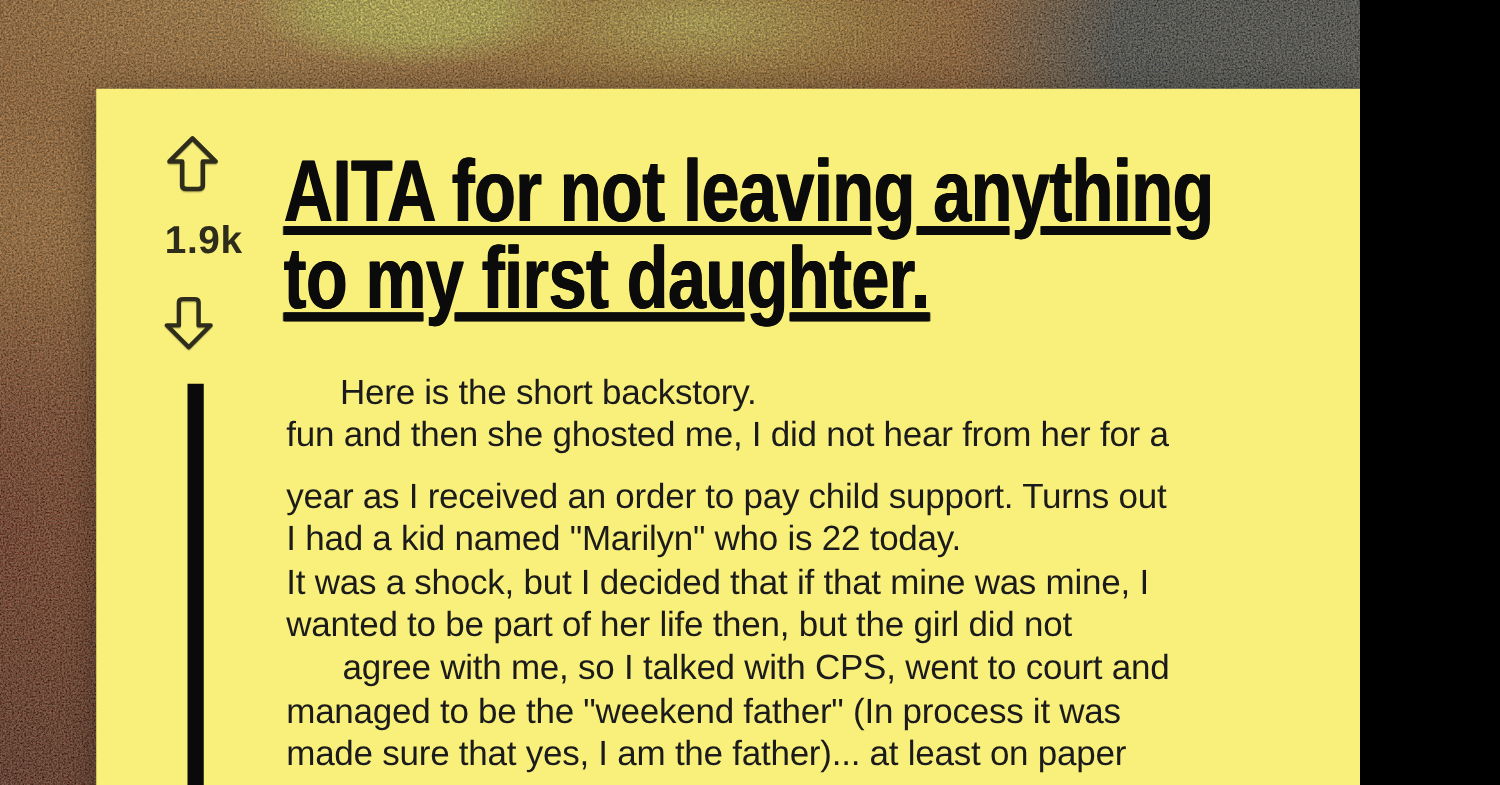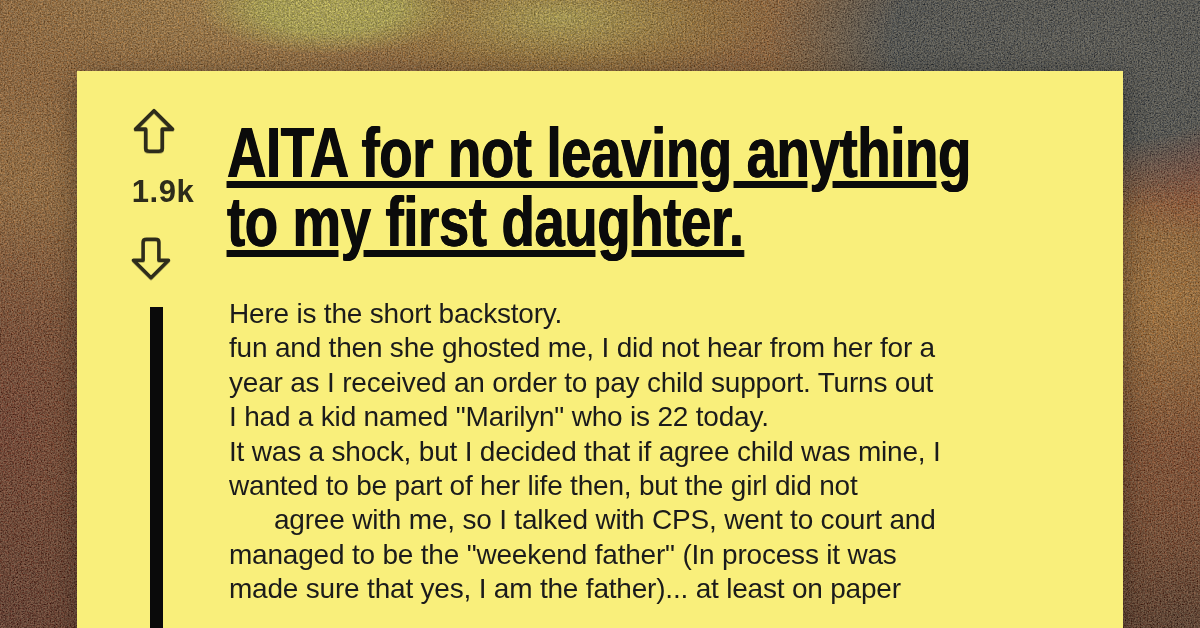--- a/index.html
+++ b/index.html
@@ -5,21 +5,21 @@
   :root{
     --card-bg:#F9EF7B;
     --vote-ink:#2E2C1B;
     --title-ink:#0B0B0B;
     --body-ink:#1B1B1B;
     --quote-bar:#0A0A0A;
   }
   *{margin:0;padding:0;box-sizing:border-box;}
   html,body{width:1200px;height:628px;overflow:hidden;background:#000;}
   .stage{
-    position:relative;width:1200px;height:628px;overflow:hidden;
+    position:relative;width:1088px;height:628px;overflow:hidden;
     font-family:"Liberation Sans",sans-serif;
   }
   
   .texture{
     position:absolute;inset:0;
     background-color:#9C5A26;
     background-image:
       radial-gradient(170px 60px at 330px 8px,  #E6DD55 0%, #D8CF4E 40%, rgba(216,207,78,0) 78%),
       radial-gradient(280px 90px at 560px 18px, rgba(226,216,84,.85) 0%, rgba(196,150,40,.45) 50%, rgba(196,150,40,0) 78%),
       radial-gradient(430px 230px at 1085px 40px, #3A4350 0%, #333D4B 45%, rgba(52,62,75,0) 74%),
@@ -108,25 +108,25 @@
     </button>
 
     <h1 class="post-title">
         <span class="title-line" style="display: block;">AITA for not leaving anything</span>
         <span class="title-line" style="display: block;">to my first daughter.</span>
       </h1>
 
     <div class="quote-bar"></div>
 
     <div class="post-body">
-        <span class="body-line" style="display: block;">Here is the short backstory.</span>
+        <span class="body-line" style="display: block; margin-left: 43px;">Here is the short backstory.</span>
         <span class="body-line" style="display: block;">fun and then she ghosted me, I did not hear from her for a</span>
-        <span class="body-line" style="display: block;">year as I received an order to pay child support. Turns out</span>
+        <span class="body-line" style="display: block; margin-top: 14px;">year as I received an order to pay child support. Turns out</span>
         <span class="body-line" style="display: block;">I had a kid named "Marilyn" who is 22 today.</span>
-        <span class="body-line" style="display: block;">It was a shock, but I decided that if agree child was mine, I</span>
+        <span class="body-line" style="display: block;">It was a shock, but I decided that if that mine was mine, I</span>
         <span class="body-line" style="display: block;">wanted to be part of her life then, but the girl did not</span>
         <span class="body-line" style="display: block; margin-left: 45px;">agree with me, so I talked with CPS, went to court and</span>
         <span class="body-line" style="display: block;">managed to be the "weekend father" (In process it was</span>
         <span class="body-line" style="display: block;">made sure that yes, I am the father)... at least on paper</span>
       </div>
 
   </div>
 </div>
 
 </body></html>

